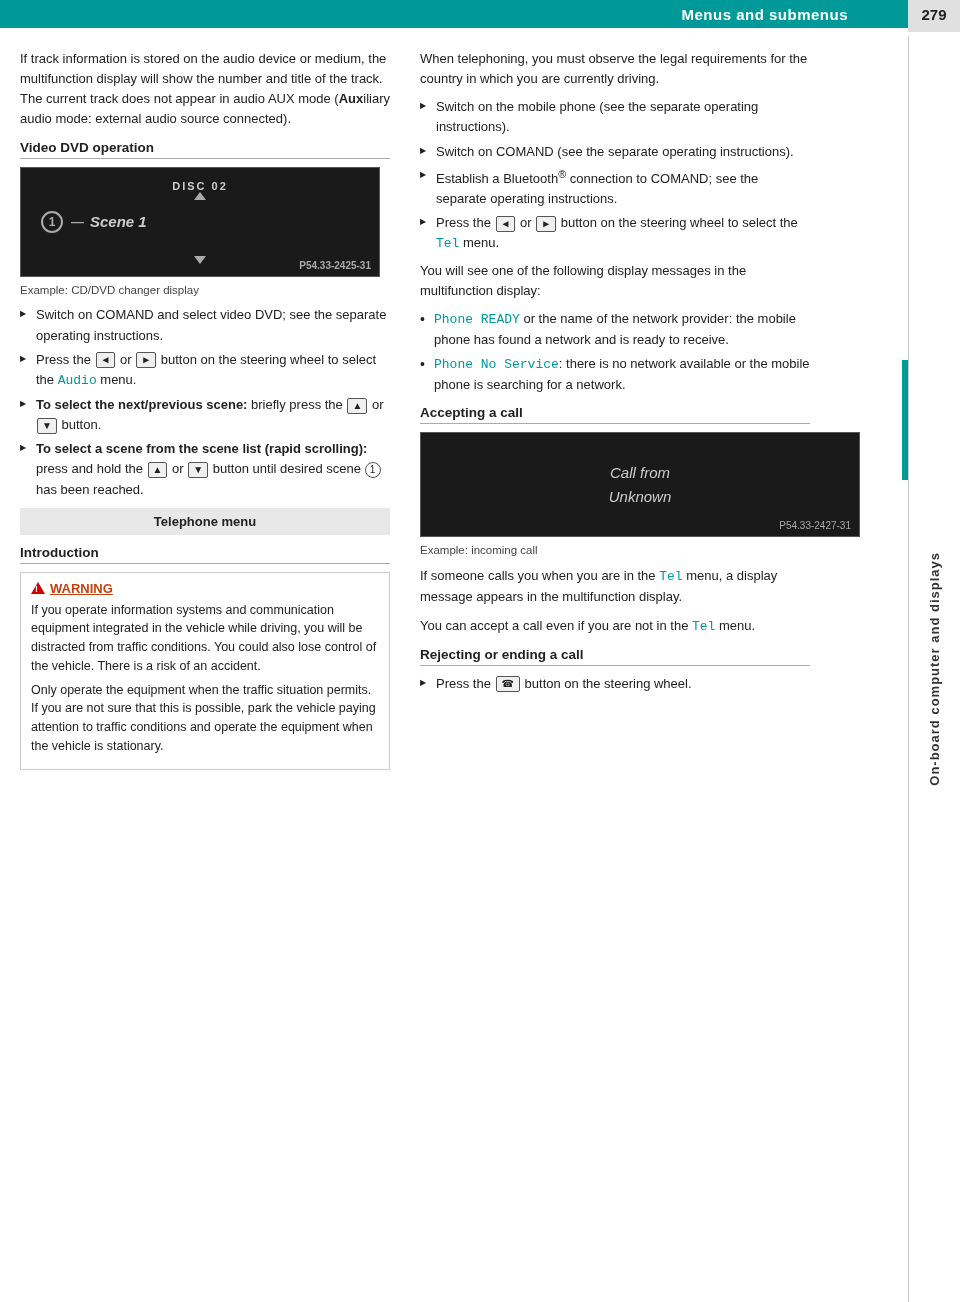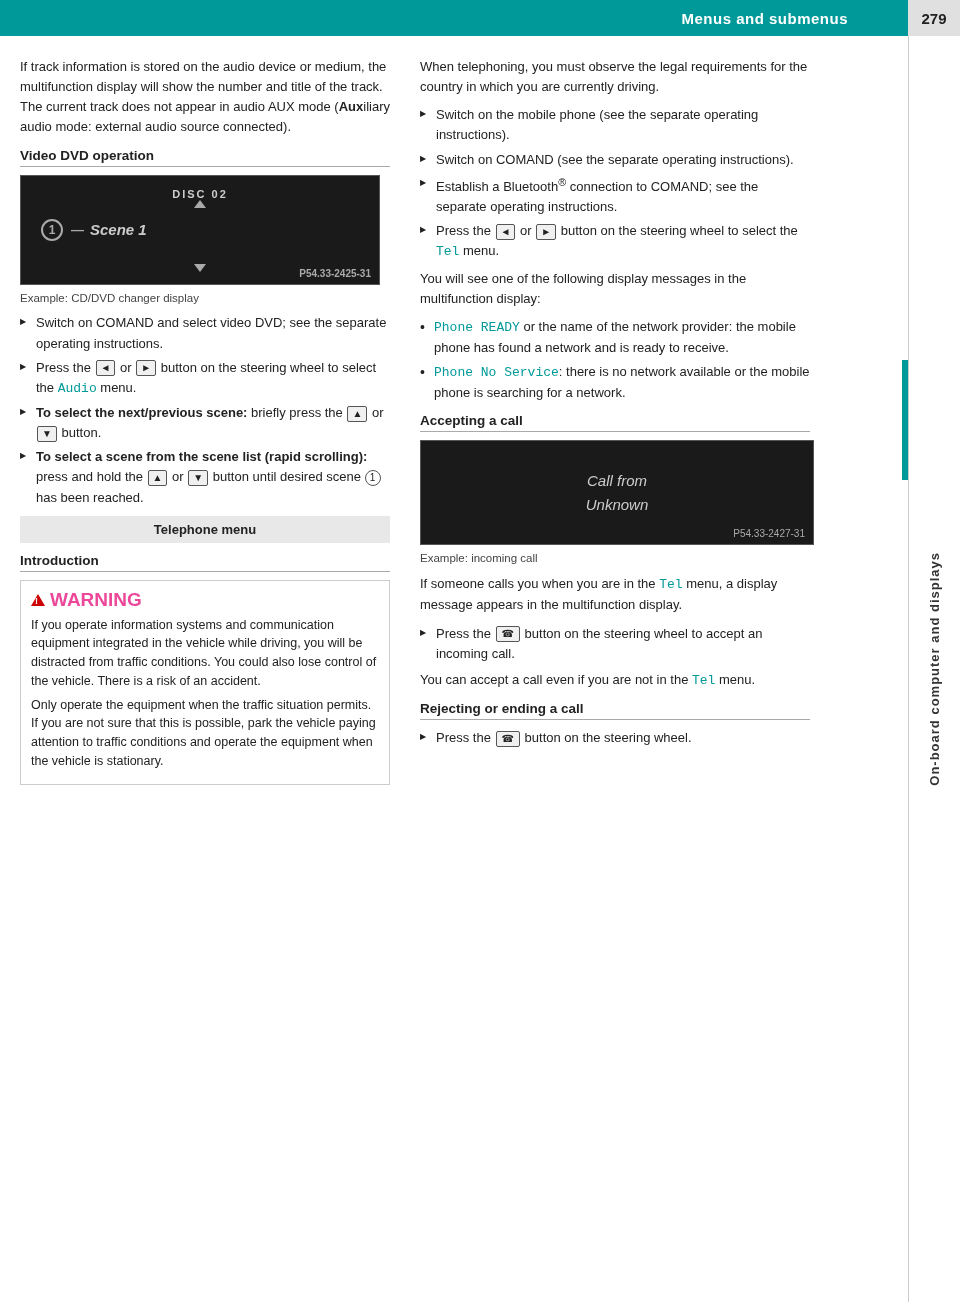--- a/index.html
+++ b/index.html
@@ -12,21 +12,21 @@
       position: relative;
       overflow-x: hidden;
     }
 
     
     .header-bar {
       display: flex;
       align-items: center;
       justify-content: flex-end;
       background: #009999;
-      height: 36px;
+      height: 28px;
       padding-right: 0;
     }
     .header-title {
       color: #fff;
       font-size: 15px;
       font-weight: bold;
       flex: 1;
       text-align: right;
       padding-right: 60px;
       letter-spacing: 0.5px;
@@ -308,26 +308,27 @@
 
     
     .warning-box {
       border: 1px solid #ccc;
       padding: 8px 10px;
       margin-bottom: 8px;
       background: #fff;
     }
     .warning-title {
       font-weight: bold;
-      color: #ec4899;
-      font-size: 19px;
+      color: #c2410c;
+      font-size: 13px;
       margin-bottom: 5px;
       display: flex;
       align-items: center;
       gap: 5px;
+      text-decoration: underline;
     }
     .warning-triangle {
       width: 0; height: 0;
       border-left: 7px solid transparent;
       border-right: 7px solid transparent;
       border-bottom: 12px solid #cc0000;
       position: relative;
       display: inline-block;
     }
     .warning-triangle::after {
@@ -343,21 +344,21 @@
       font-size: 12.5px;
       line-height: 1.5;
       color: #222;
       margin-bottom: 5px;
     }
 
     
     .call-display {
       background: #1a1a1a;
       border: 1px solid #555;
-      width: 394px;
+      width: 440px;
       height: 105px;
       margin-bottom: 5px;
       position: relative;
       display: flex;
       align-items: center;
       justify-content: center;
     }
     .call-text {
       color: #ccc;
       font-size: 15px;
@@ -457,23 +458,20 @@
       <div class="call-text">
         <span>Call from</span><br>
         <span>Unknown</span>
       </div>
       <span class="call-ref">P54.33-2427-31</span>
     </div>
     <p class="caption">Example: incoming call</p>
 
     <p>If someone calls you when you are in the <span class="teal mono">Tel</span> menu, a display message appears in the multifunction display.</p>
 
-    <ul class="bullet-list">
-      <li>Press the <span class="btn-icon-phone">☎</span> button on the steering wheel to accept an incoming call.</li>
-    </ul>
 
     <p>You can accept a call even if you are not in the <span class="teal mono">Tel</span> menu.</p>
 
     <div class="section-heading">Rejecting or ending a call</div>
 
     <ul class="bullet-list">
       <li>Press the <span class="btn-icon-phone">☎</span> button on the steering wheel.</li>
     </ul>
 
 

